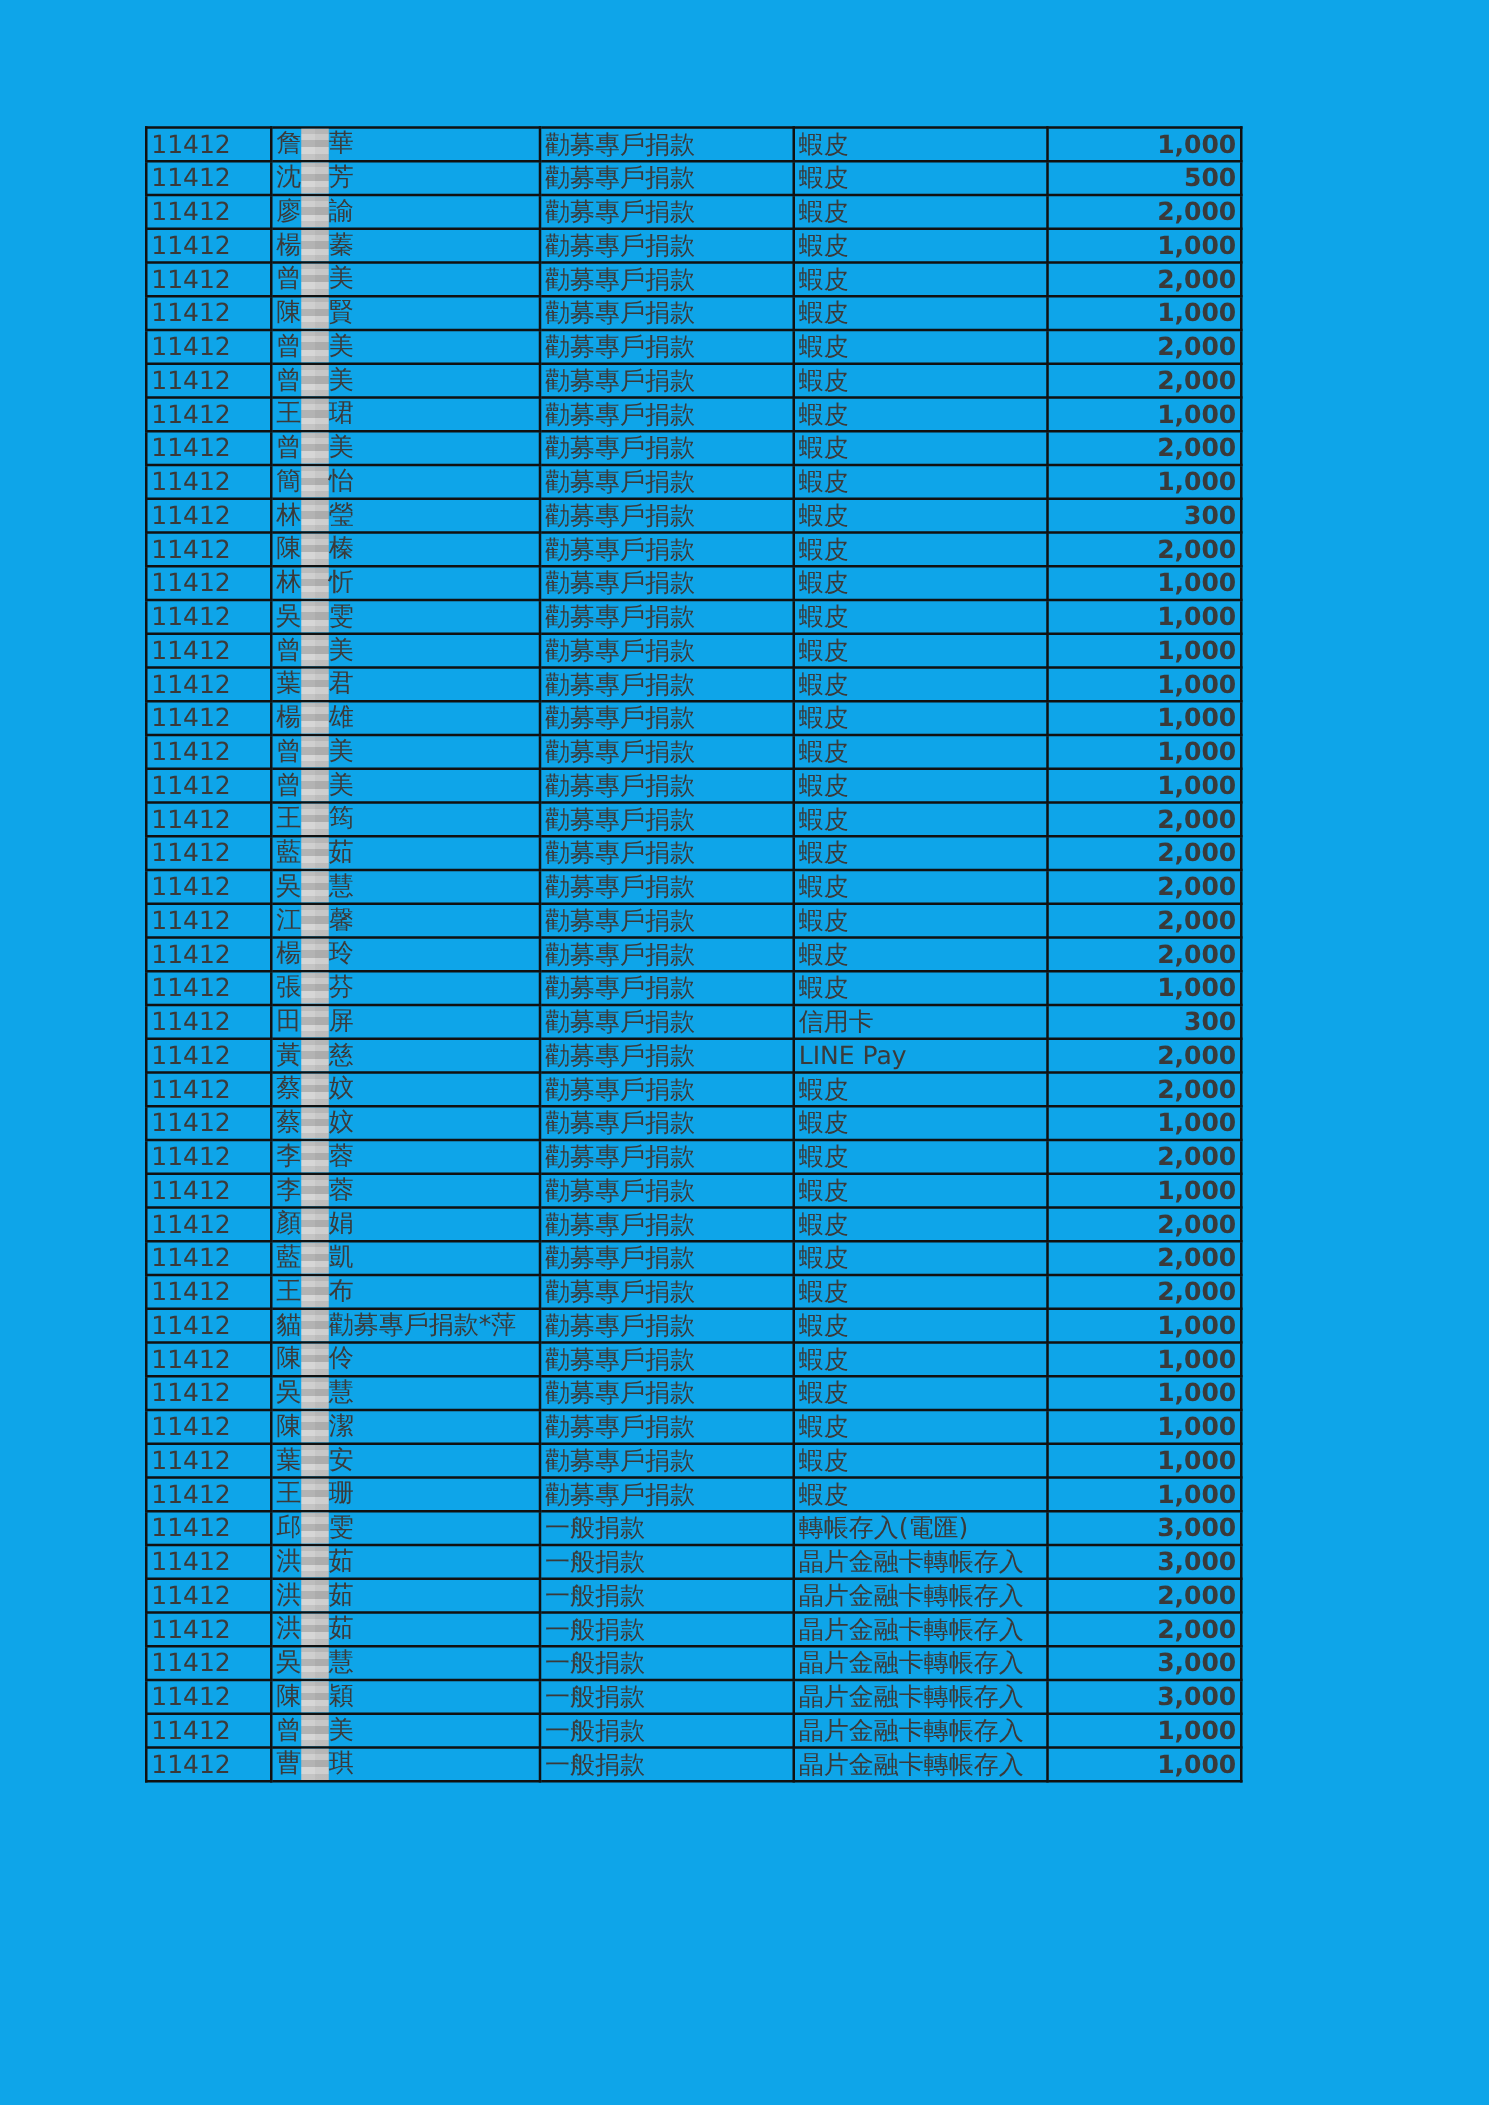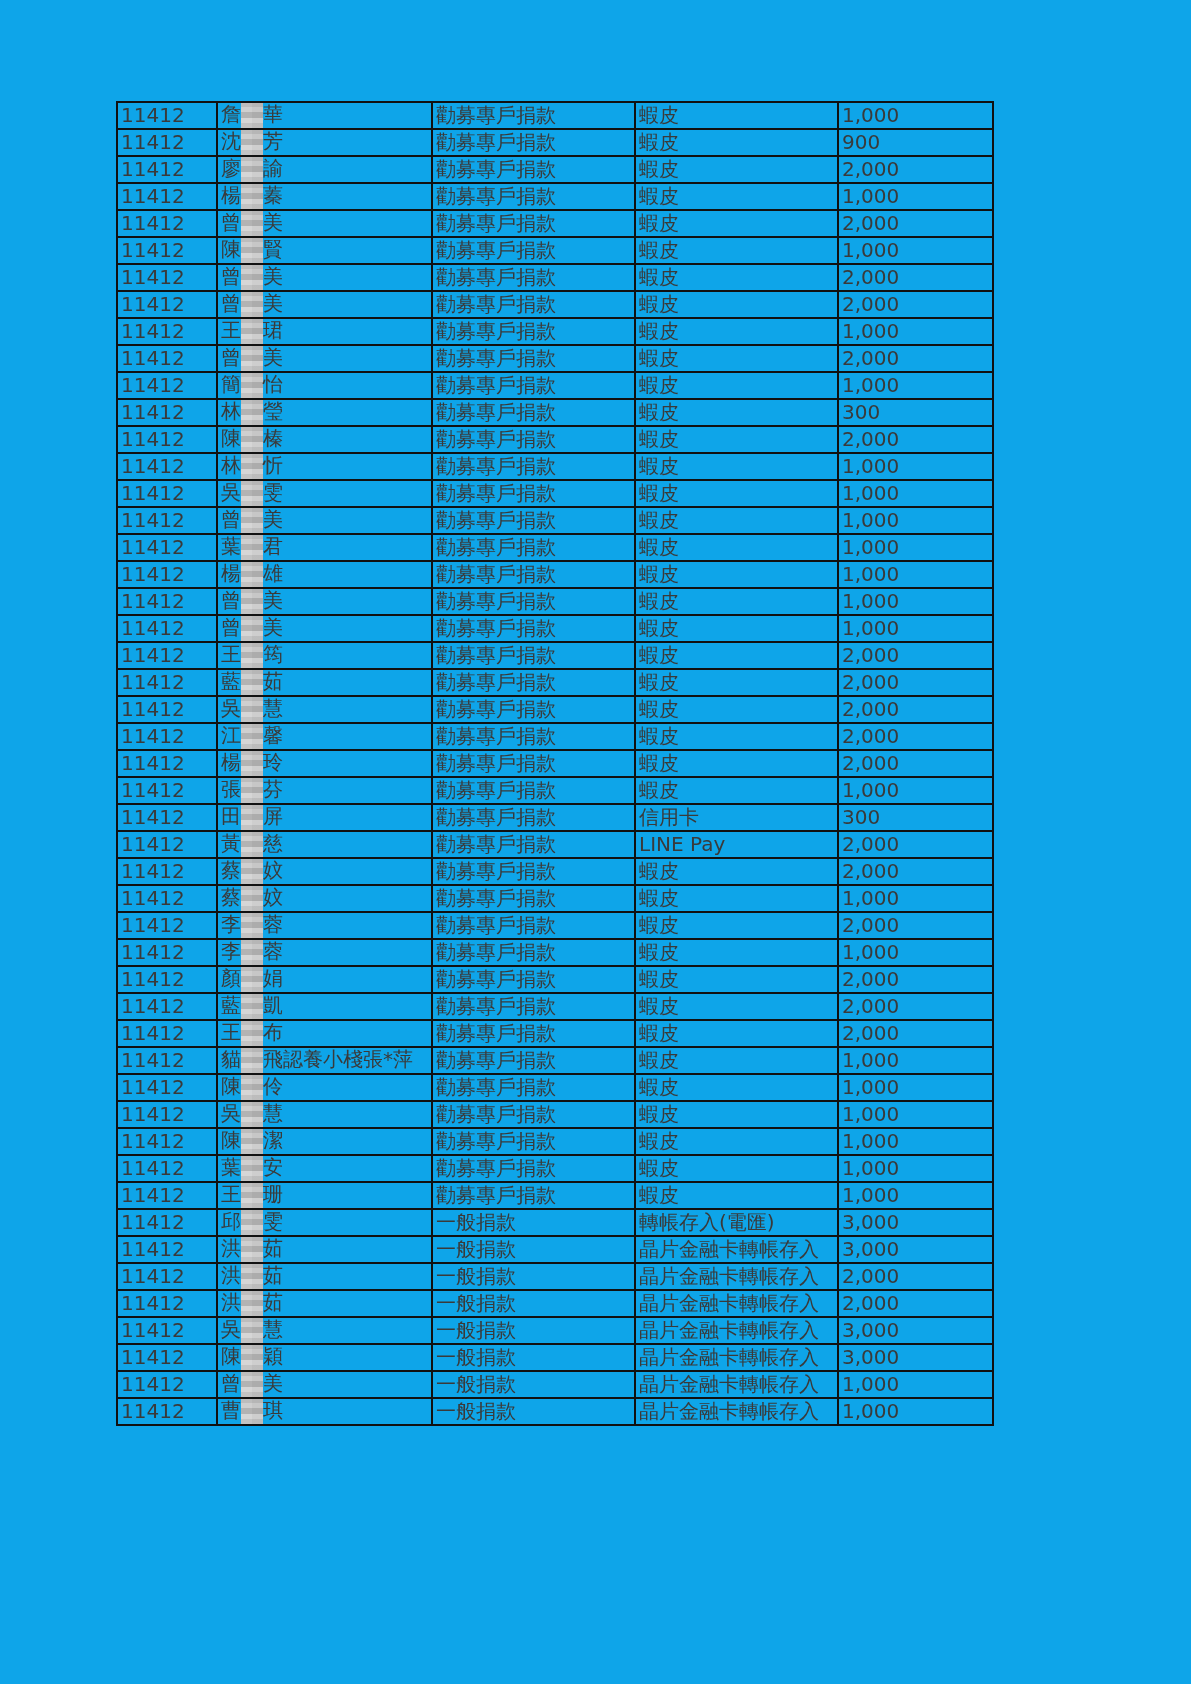--- a/index.html
+++ b/index.html
@@ -38,21 +38,21 @@
       white-space: nowrap;
       overflow: hidden;
       color: #3a3a3a;
       letter-spacing: 0;
     }
     col.c-period { width: 100px; }
     col.c-name { width: 215px; }
     col.c-type { width: 203px; }
     col.c-method { width: 203px; }
     col.c-amount { width: 155px; }
-    td.amount { text-align: left; padding-right: 10px; }
+    td.amount { text-align: right; padding-right: 10px; font-weight: bold; }
     td.period { letter-spacing: -1px; }
     .surname, .given {
       display: inline-block;
       vertical-align: top;
     }
     .mosaic {
       display: inline-block;
       vertical-align: top;
       width: 22px;
       height: 27px;
@@ -80,21 +80,21 @@
           <td class="name"><span class="surname">詹</span><span class="mosaic"></span><span class="given">華</span></td>
           <td class="type">勸募專戶捐款</td>
           <td class="method">蝦皮</td>
           <td class="amount">1,000</td>
         </tr>
         <tr>
           <td class="period">11412</td>
           <td class="name"><span class="surname">沈</span><span class="mosaic"></span><span class="given">芳</span></td>
           <td class="type">勸募專戶捐款</td>
           <td class="method">蝦皮</td>
-          <td class="amount">900</td>
+          <td class="amount">500</td>
         </tr>
         <tr>
           <td class="period">11412</td>
           <td class="name"><span class="surname">廖</span><span class="mosaic"></span><span class="given">諭</span></td>
           <td class="type">勸募專戶捐款</td>
           <td class="method">蝦皮</td>
           <td class="amount">2,000</td>
         </tr>
         <tr>
           <td class="period">11412</td>
@@ -315,21 +315,21 @@
         </tr>
         <tr>
           <td class="period">11412</td>
           <td class="name"><span class="surname">王</span><span class="mosaic"></span><span class="given">布</span></td>
           <td class="type">勸募專戶捐款</td>
           <td class="method">蝦皮</td>
           <td class="amount">2,000</td>
         </tr>
         <tr>
           <td class="period">11412</td>
-          <td class="name"><span class="surname">貓</span><span class="mosaic"></span><span class="given">飛認養小棧張*萍</span></td>
+          <td class="name"><span class="surname">貓</span><span class="mosaic"></span><span class="given">勸募專戶捐款*萍</span></td>
           <td class="type">勸募專戶捐款</td>
           <td class="method">蝦皮</td>
           <td class="amount">1,000</td>
         </tr>
         <tr>
           <td class="period">11412</td>
           <td class="name"><span class="surname">陳</span><span class="mosaic"></span><span class="given">伶</span></td>
           <td class="type">勸募專戶捐款</td>
           <td class="method">蝦皮</td>
           <td class="amount">1,000</td>

